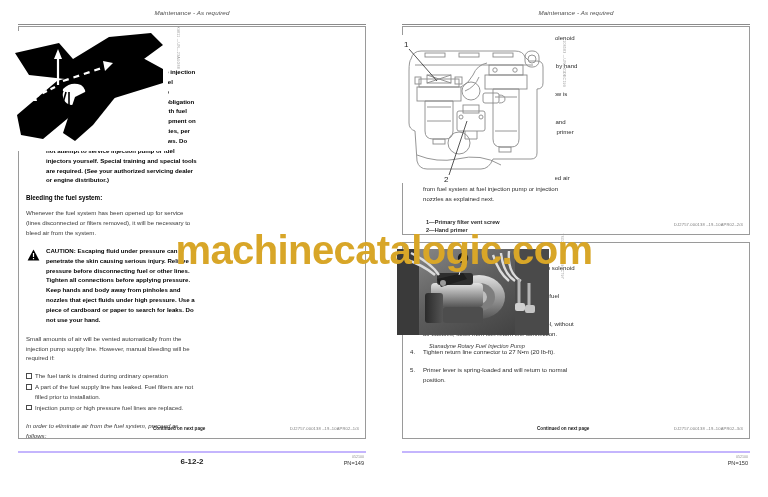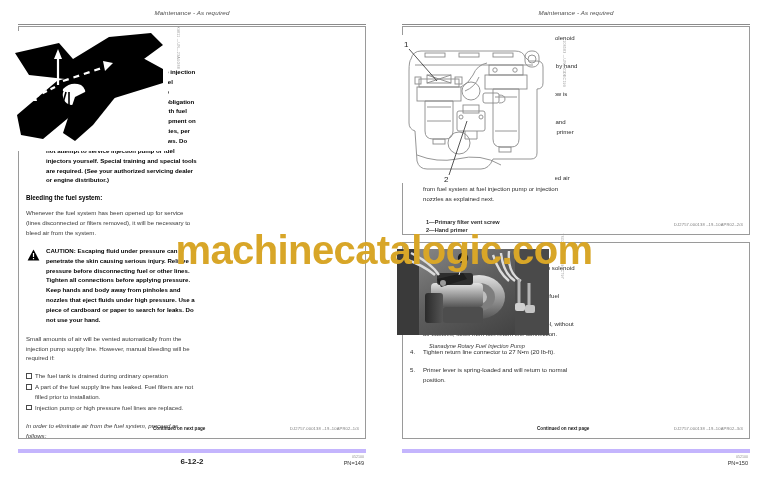--- a/index.html
+++ b/index.html
@@ -224,21 +224,21 @@
     letter-spacing: .15px;
   }
 
   
   .pg-bottom {
     position: absolute;
     left: 18px;
     right: 18px;
     bottom: 18px;
     height: 26px;
-    border-top: 4px solid #c4b5fd;
+    border-top: 2px solid #c4b5fd;
   }
   .pg-bottom .pgnum {
     position: absolute;
     left: 0; right: 0;
     top: 4px;
     text-align: center;
     font-size: 8px;
     font-weight: bold;
     color: #222;
   }

